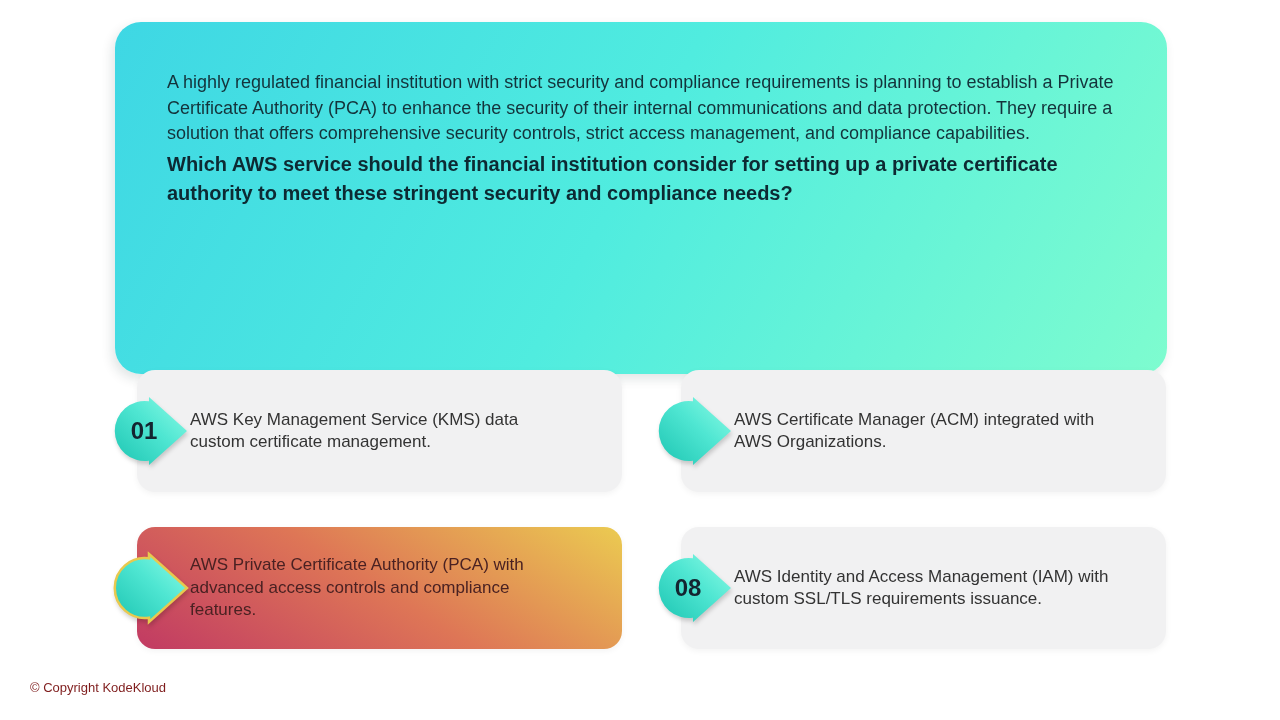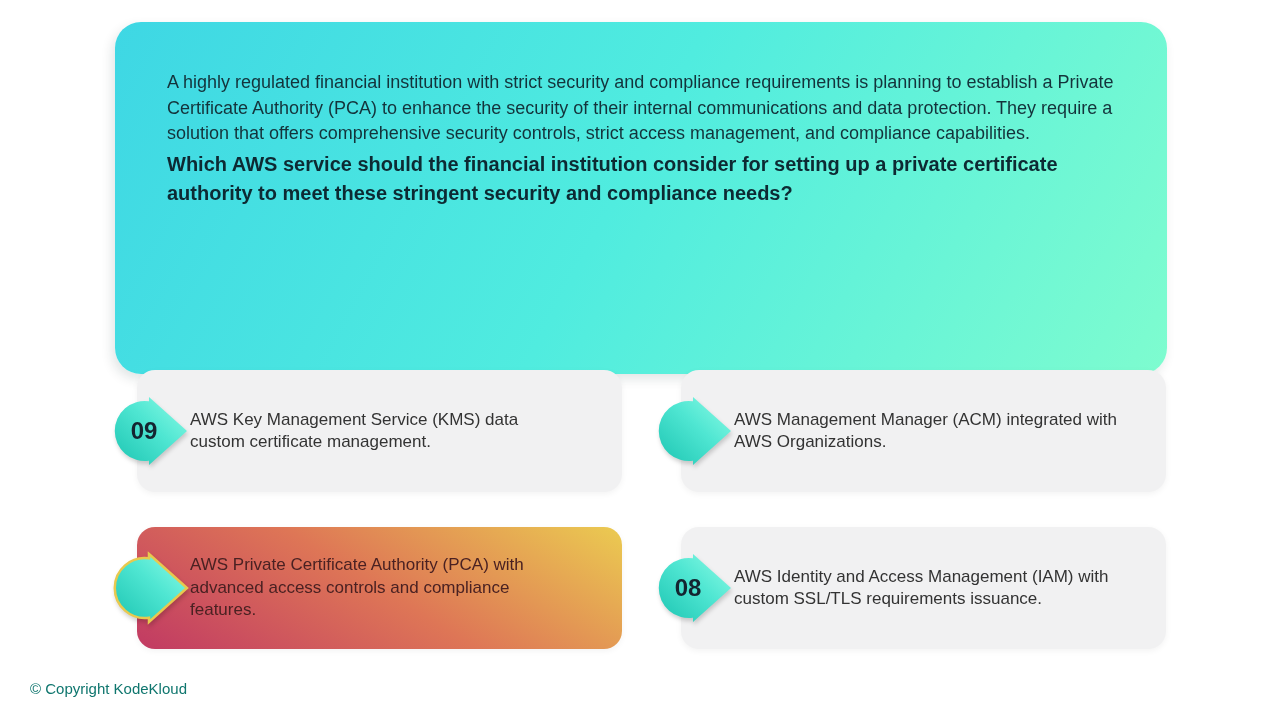--- a/index.html
+++ b/index.html
@@ -88,22 +88,22 @@
     display:flex; align-items:center; justify-content:center;
     font-size:24px; font-weight:bold;
     color:#142530;
     font-family:"Liberation Sans", sans-serif;
   }
 
   
   .footer-copyright {
     position:absolute;
     left:30px; top:680px;
-    font-size:15px;
-    color:#0f766e;
+    font-size:13px;
+    color:#7f1d1d;
   }
 </style>
 </head>
 <body>
 
 <svg width="0" height="0" style="position:absolute" aria-hidden="true">
   <defs>
     <linearGradient id="badgeGradient" x1="0" y1="1" x2="1" y2="0">
       <stop offset="0%" stop-color="#1cc5b2"></stop>
       <stop offset="55%" stop-color="#4fe6d2"></stop>
@@ -117,32 +117,32 @@
   <p class="prompt-text">Which AWS service should the financial institution consider for setting up a private certificate authority to meet these stringent security and compliance needs?</p>
 </div>
 
 <div class="options-grid">
 
   <div class="option-card">
     <div class="badge">
       <svg width="76" height="80" viewBox="0 0 76 80">
         <path class="badge-shape" d="M36,6 L74,40 L36,74 L36,69.7 A30 30 0 1 1 36,10.3 Z"></path>
       </svg>
-      <span class="badge-num">09</span>
+      <span class="badge-num">01</span>
     </div>
     <p class="option-text">AWS Key Management Service (KMS) data custom certificate management.</p>
   </div>
 
   <div class="option-card">
     <div class="badge">
       <svg width="76" height="80" viewBox="0 0 76 80">
         <path class="badge-shape" d="M36,6 L74,40 L36,74 L36,69.7 A30 30 0 1 1 36,10.3 Z"></path>
       </svg>
     </div>
-    <p class="option-text">AWS Management Manager (ACM) integrated with AWS Organizations.</p>
+    <p class="option-text">AWS Certificate Manager (ACM) integrated with AWS Organizations.</p>
   </div>
 
   <div class="option-card highlighted">
     <div class="badge">
       <svg width="76" height="80" viewBox="0 0 76 80">
         <path class="badge-shape" d="M36,6 L74,40 L36,74 L36,69.7 A30 30 0 1 1 36,10.3 Z"></path>
       </svg>
     </div>
     <p class="option-text">AWS Private Certificate Authority (PCA) with advanced access controls and compliance features.</p>
   </div>

